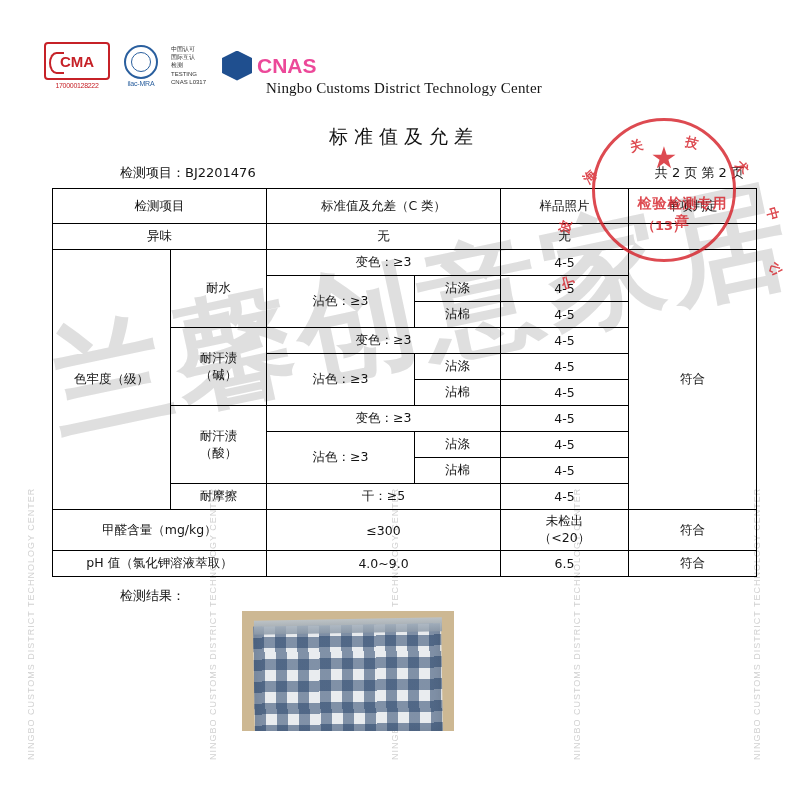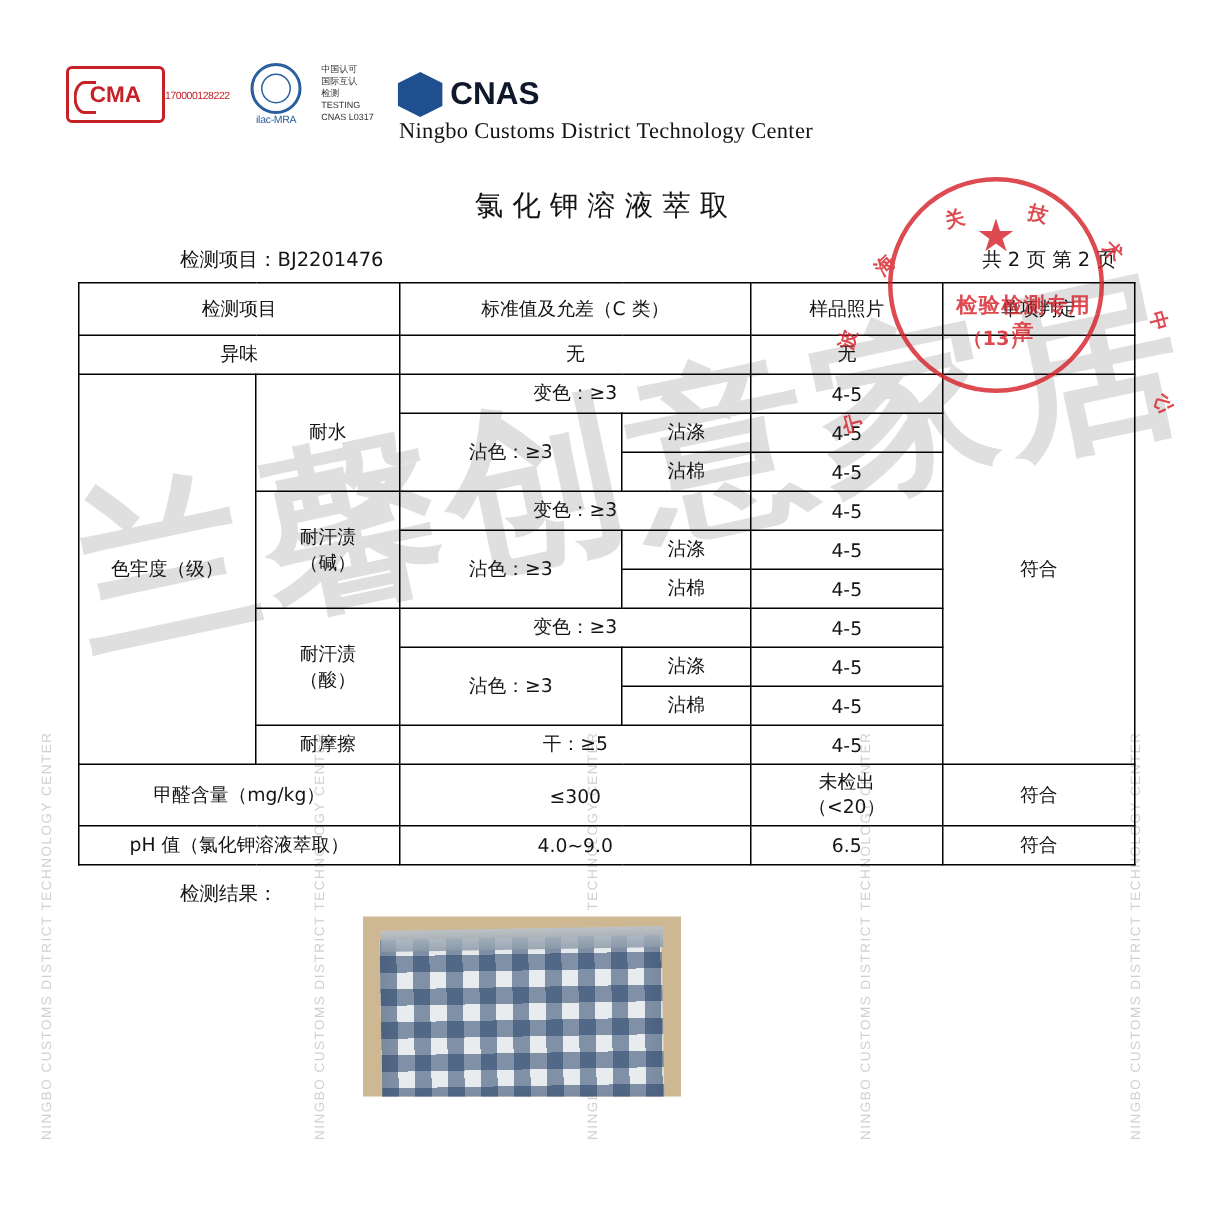--- a/index.html
+++ b/index.html
@@ -86,21 +86,21 @@
     border-radius: 50% 0 0 50%;
     border-right: none;
   }
   .cma-num {
     font-size: 7px;
     color: #c62127;
     text-align: center;
     margin-top: 2px;
     letter-spacing: -0.3px;
   }
-  .cma-wrap { display: flex; flex-direction: row; align-items: center; }
+  .cma-wrap { display: flex; flex-direction: column; align-items: center; }
 
   .ilac {
     display: flex;
     flex-direction: column;
     align-items: center;
     margin-left: 4px;
   }
   .ilac-ring {
     width: 30px; height: 30px;
     border: 2px solid #2a5f9e;
@@ -129,21 +129,21 @@
   }
   .cnas-hex {
     width: 30px;
     height: 30px;
     background: #1f4f8f;
     clip-path: polygon(50% 0%, 100% 25%, 100% 75%, 50% 100%, 0% 75%, 0% 25%);
   }
   .cnas-text {
     font-size: 21px;
     font-weight: bold;
-    color: #0f172a;
+    color: #ec4899;
     letter-spacing: 0px;
   }
   .cnas-side {
     font-size: 6px;
     line-height: 1.35;
     color: #333;
     margin-left: 3px;
   }
 
   .title-zh {
@@ -345,21 +345,21 @@
 
     <div class="cnas">
       <div class="cnas-hex"></div>
       <span class="cnas-text">CNAS</span>
     </div>
   </div>
 
   <div class="title-en">Ningbo Customs District Technology Center</div>
 </div>
 
-<div class="doc-title">氯化钾溶液萃取</div>
+<div class="doc-title">标准值及允差</div>
 
 <div class="meta-row">
   <div>检测项目：BJ2201476</div>
   <div>共 2 页  第 2 页</div>
 </div>
 
 <div class="tbl-wrap">
 <table class="rep">
   <colgroup>
     <col style="width:118px">

